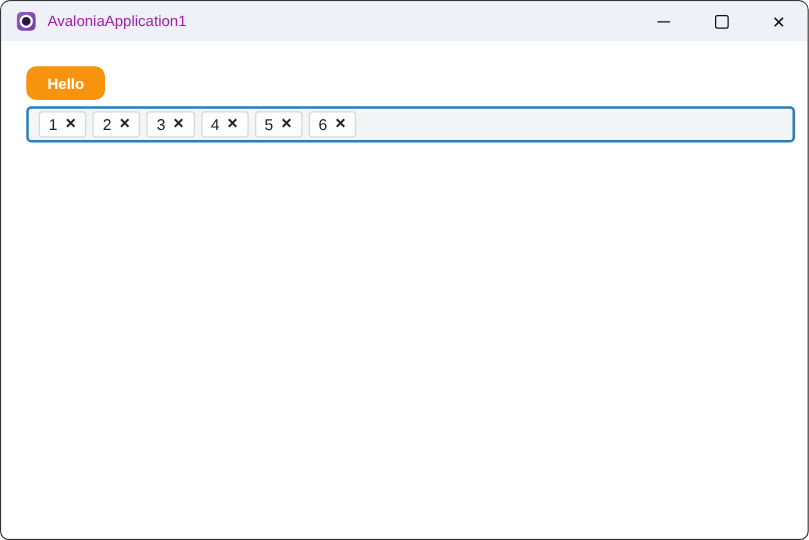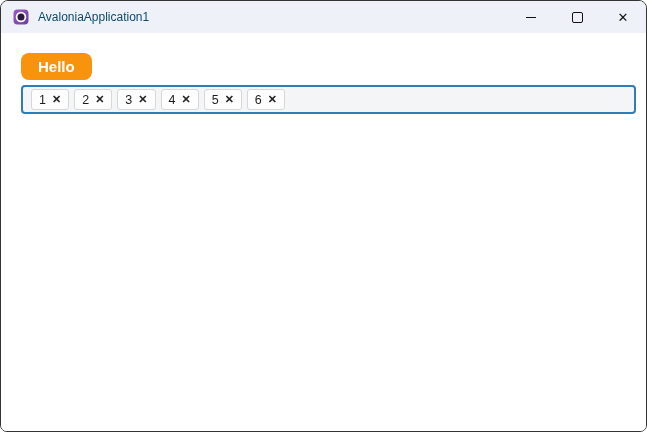--- a/index.html
+++ b/index.html
@@ -30,21 +30,21 @@
   }
   .titlebar .app-icon {
     width: 16px;
     height: 16px;
     margin-left: 12px;
     flex: 0 0 auto;
   }
   .titlebar .title-text {
     margin-left: 9px;
     font-size: 12px;
-    color: #0c4a6e;
+    color: #a21caf;
     white-space: nowrap;
     flex: 1 1 auto;
   }
   .caption-buttons {
     display: flex;
     height: 100%;
     flex: 0 0 auto;
   }
   .caption-btn {
     width: 46px;
@@ -88,21 +88,21 @@
     border-radius: 8px;
     overflow: hidden;
   }
   .tab-item {
     display: flex;
     align-items: center;
     justify-content: center;
     padding: 0 17px;
     color: #ffffff;
     font-weight: bold;
-    font-size: 15px;
+    font-size: 12px;
     cursor: default;
     position: relative;
   }
   .tab-item + .tab-item::before {
     content: "";
     position: absolute;
     left: 0;
     top: 6px;
     bottom: 6px;
     width: 1px;

